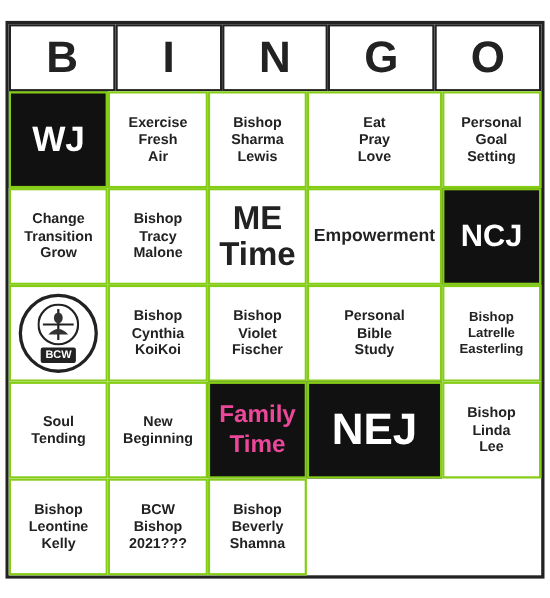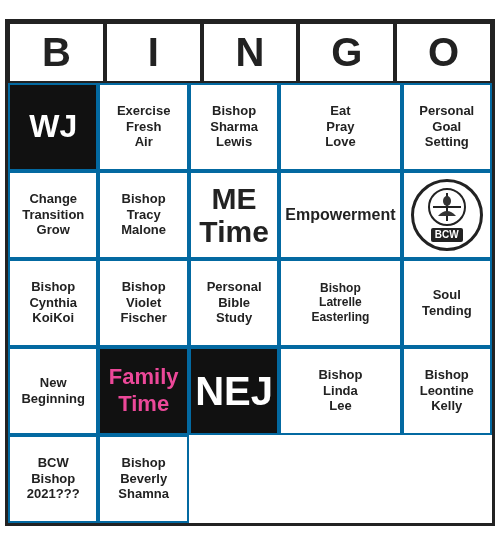--- a/index.html
+++ b/index.html
@@ -29,21 +29,21 @@
       font-weight: bold;
       padding: 6px 0;
       border: 2px solid #222;
       color: #222;
     }
     .bingo-grid {
       display: grid;
       grid-template-columns: repeat(5, 1fr);
     }
     .cell {
-      border: 2px solid #0369a1;
+      border: 2px solid #84cc16;
       text-align: center;
       display: flex;
       align-items: center;
       justify-content: center;
       min-height: 88px;
       padding: 4px;
       font-size: 13px;
       font-weight: bold;
       color: #222;
       background: #fff;
@@ -142,20 +142,23 @@
       <div class="cell-inner">
         <span class="me-time">ME<br>Time</span>
       </div>
     </div>
     <div class="cell">
       <div class="cell-inner">
           <span style="font-size:16px;">Empowerment</span>
         </div>
     </div>
 
+    <div class="cell black-bg">
+      <span style="font-size:28px;font-weight:bold;">NCJ</span>
+    </div>
     <div class="cell free-cell">
       <div class="free-cell-inner">
         <svg width="38" height="38" viewBox="0 0 38 38">
           <circle cx="19" cy="19" r="18" fill="white" stroke="#222" stroke-width="2"></circle>
 
           <line x1="19" y1="5" x2="19" y2="33" stroke="#222" stroke-width="2"></line>
           <line x1="5" y1="19" x2="33" y2="19" stroke="#222" stroke-width="2"></line>
 
           <ellipse cx="19" cy="13" rx="4" ry="5" fill="#333"></ellipse>
           <path d="M10 28 Q19 18 28 28" fill="#333"></path>

